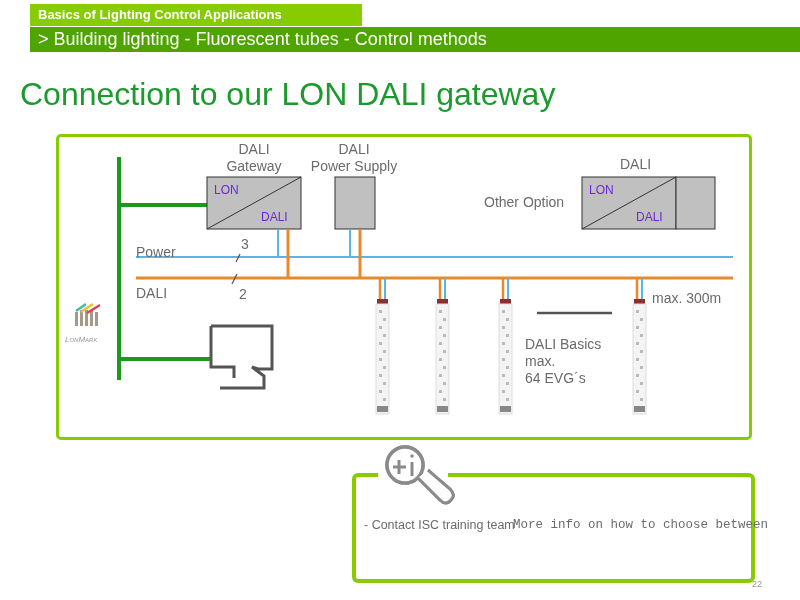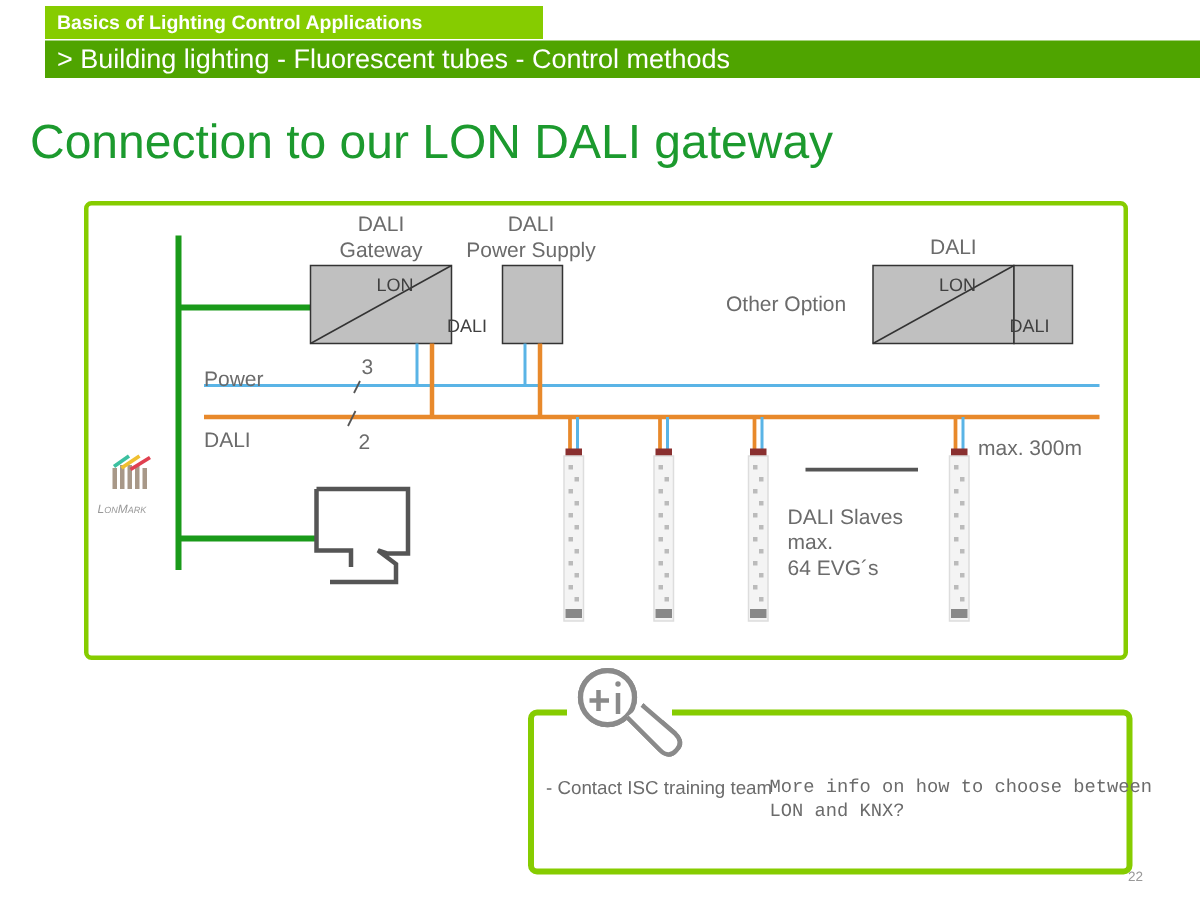--- a/index.html
+++ b/index.html
@@ -6,21 +6,21 @@
     body { width: 800px; height: 600px; position: relative; background: #ffffff; overflow: hidden; font-family: "Liberation Sans", sans-serif; }
     .abs { position: absolute; }
     .topbar { left: 30px; top: 4px; width: 332px; height: 22px; background: #86cc00; }
     .topbar-text { left: 38px; top: 7px; font-size: 13px; font-weight: bold; color: #ffffff; white-space: nowrap; }
     .subbar { left: 30px; top: 27px; width: 770px; height: 25px; background: #4fa400; }
     .subbar-text { left: 38px; top: 29px; font-size: 18px; color: #ffffff; white-space: nowrap; }
     .title { left: 20px; top: 76px; font-size: 32px; color: #1c9a2e; white-space: nowrap; }
     .panel { left: 56px; top: 134px; width: 690px; height: 300px; border: 3px solid #86cc00; border-radius: 5px; }
     .lbl { color: #6b6b6b; font-size: 14px; white-space: nowrap; }
     .lbl-c { text-align: center; line-height: 17px; }
-    .box-lbl { color: #404040; font-size: 12px; margin-left: 37px; }
+    .box-lbl { color: #6d28d9; font-size: 12px; }
     .info-panel { left: 352px; top: 473px; width: 395px; height: 102px; border: 4px solid #86cc00; border-radius: 6px; }
     .info-gap { left: 378px; top: 470px; width: 70px; height: 10px; background: #ffffff; }
     .info-text { color: #6b6b6b; font-size: 12.5px; line-height: 16px; white-space: nowrap; }
     .page-num { left: 752px; top: 579px; font-size: 9px; color: #999999; }
     .lonmark-text { left: 65px; top: 335px; font-size: 8px; color: #999999; letter-spacing: 0px; font-variant: small-caps; font-style: italic; }
   </style>
 </head>
 <body>
 
 <div class="abs topbar"></div>
@@ -201,28 +201,27 @@
 <div class="abs box-lbl" style="left:636px;top:210px;">DALI</div>
 
 <div class="abs lbl" style="left:136px;top:244px;">Power</div>
 <div class="abs lbl" style="left:241px;top:236px;">3</div>
 <div class="abs lbl" style="left:136px;top:285px;">DALI</div>
 <div class="abs lbl" style="left:239px;top:286px;">2</div>
 
 <div class="abs lbl" style="left:652px;top:290px;">max. 300m</div>
 
 <div class="abs lbl" style="left:525px;top:336px;line-height:17px;">
-  <div>DALI Slaves</div>
+  <div>DALI Basics</div>
   <div>max.</div>
   <div>64 EVG´s</div>
 </div>
 
 <div class="abs lonmark-text">LonMark</div>
 
 <div class="abs info-text" style="left:368px;top:517px;">
   <div style="margin-left:-4px;">- Contact ISC training team</div>
 </div>
 <div class="abs info-text" style="left:513px;top:517px;font-family:Liberation Mono, monospace;">
   <div>More info on how to choose between</div>
-  <div>LON and KNX?</div>
 </div>
 
 <div class="abs page-num">22</div>
 
 </body></html>

